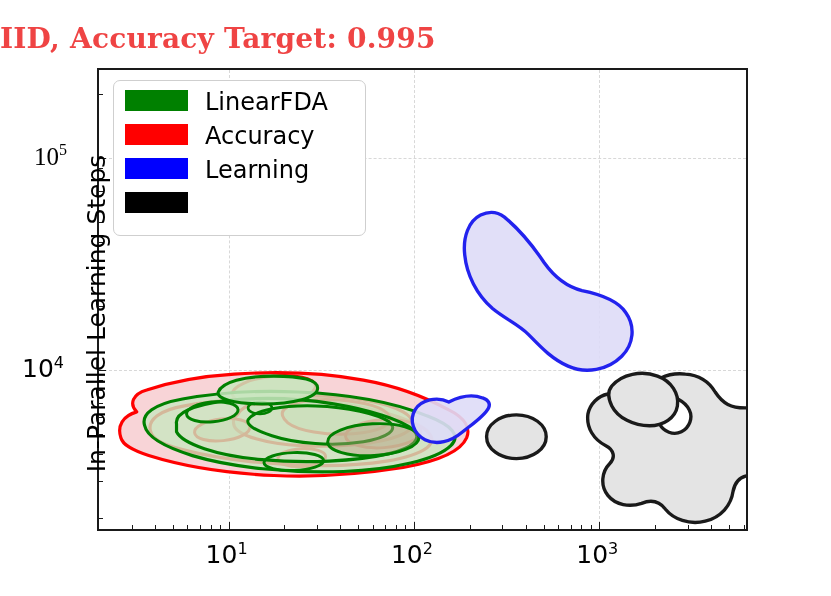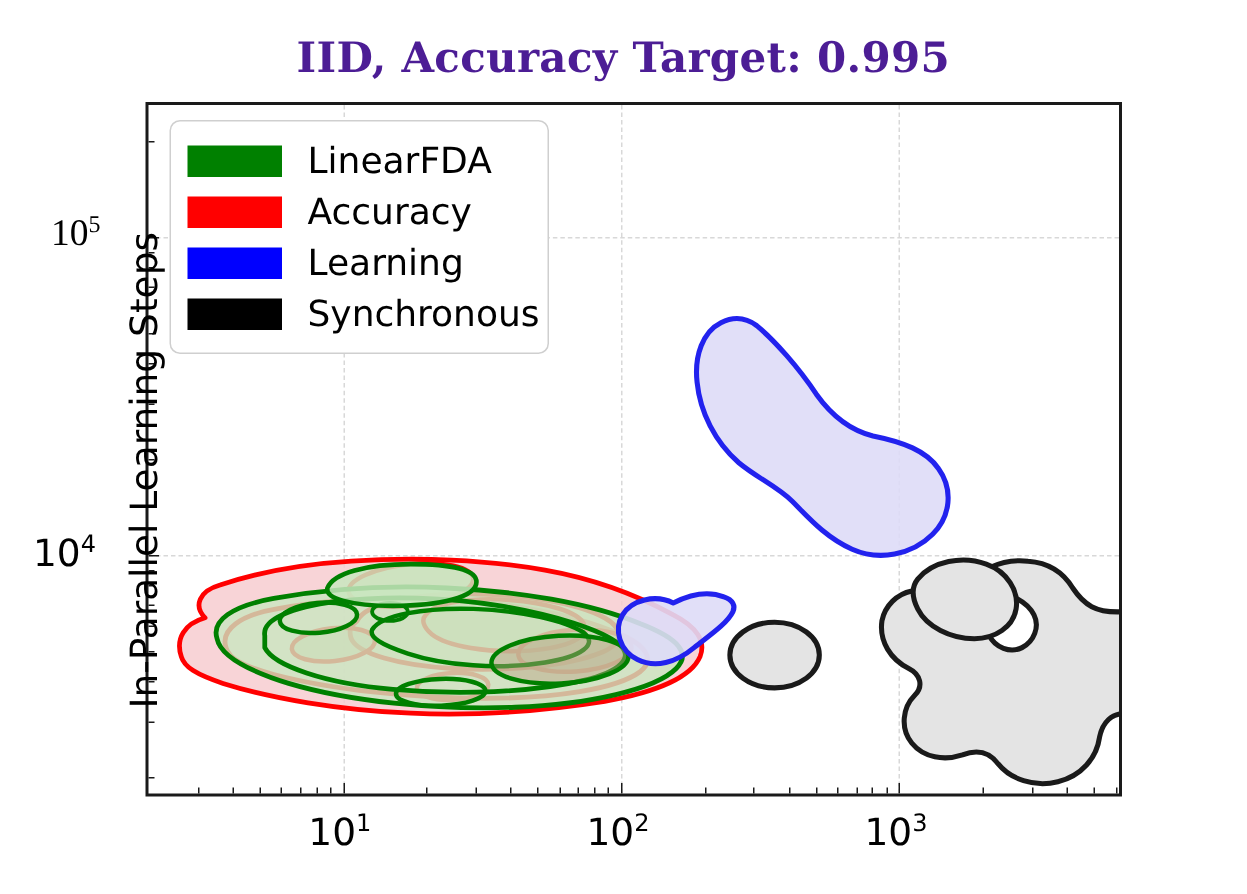--- a/index.html
+++ b/index.html
@@ -1,21 +1,21 @@
 <!DOCTYPE html>
 <html><head>
 <meta charset="utf-8">
 <style>
   html,body{margin:0;padding:0;background:#ffffff;}
   body{width:831px;height:596px;overflow:hidden;font-family:"DejaVu Sans",sans-serif;}
   #fig{position:relative;width:831px;height:596px;background:#fff;}
 
   #title{
-    position:absolute;left:0;top:22px;width:831px;text-align:center;
-    font-family:"DejaVu Serif",serif;font-weight:bold;font-size:28px;color:#4c1d95;
+    position:absolute;left:0;top:22px;width:831px;
+    font-family:"DejaVu Serif",serif;font-weight:bold;font-size:28px;color:#ef4444;
     letter-spacing:.2px;
   }
 
   
   #axes{
     position:absolute;left:97px;top:68px;width:651px;height:463px;
     border:2px solid #1a1a1a;box-sizing:border-box;background:#fff;overflow:hidden;
   }
   #gridlayer{position:absolute;inset:0;}
   .gl-v{position:absolute;top:0;bottom:0;width:0;border-left:1.5px dashed #d8d8d8;}
@@ -43,21 +43,21 @@
     position:absolute;left:-104px;top:299px;width:400px;text-align:center;
     font-size:25px;color:#000;transform:rotate(-90deg);transform-origin:center center;
   }
 
   
   #legend{
     position:absolute;left:113px;top:80px;width:253px;
     background:#fff;border:1.4px solid #cfcfcf;border-radius:7px;
     padding:9px 10px 9px 11px;box-sizing:border-box;
   }
-  .leg-row{display:flex;align-items:center;height:34px;}
+  .leg-row{display:flex;height:34px;}
   .leg-swatch{width:63px;height:21px;margin-right:17px;flex:none;}
   .leg-text{font-size:24px;color:#000;line-height:1;white-space:nowrap;}
 </style>
 </head>
 <body>
 
 <div id="fig">
 
   <div id="title">IID, Accuracy Target: 0.995</div>
 
@@ -215,21 +215,20 @@
     <div class="leg-row">
       <span class="leg-swatch" style="background:#ff0000"></span>
       <span class="leg-text">Accuracy</span>
     </div>
     <div class="leg-row">
       <span class="leg-swatch" style="background:#0000ff"></span>
       <span class="leg-text">Learning</span>
     </div>
     <div class="leg-row">
       <span class="leg-swatch" style="background:#000000"></span>
-      <span class="leg-text">Synchronous</span>
     </div>
   </div>
 
   <div id="ticklayer">
       <div class="xlab" style="left: 226.569px; top: 539px;">10<span class="sup">1</span></div>
       <div class="xlab" style="left: 411.939px; top: 539px;">10<span class="sup">2</span></div>
       <div class="xlab" style="left: 597.31px; top: 539px;">10<span class="sup">3</span></div>
       <div class="ylab" style="left: 34px; top: 155.952px; font-family: Liberation Serif, serif;">10<span class="sup">5</span></div>
       <div class="ylab" style="left: 22px; top: 367.897px; text-align: right;">10<span class="sup">4</span></div>
     </div>

